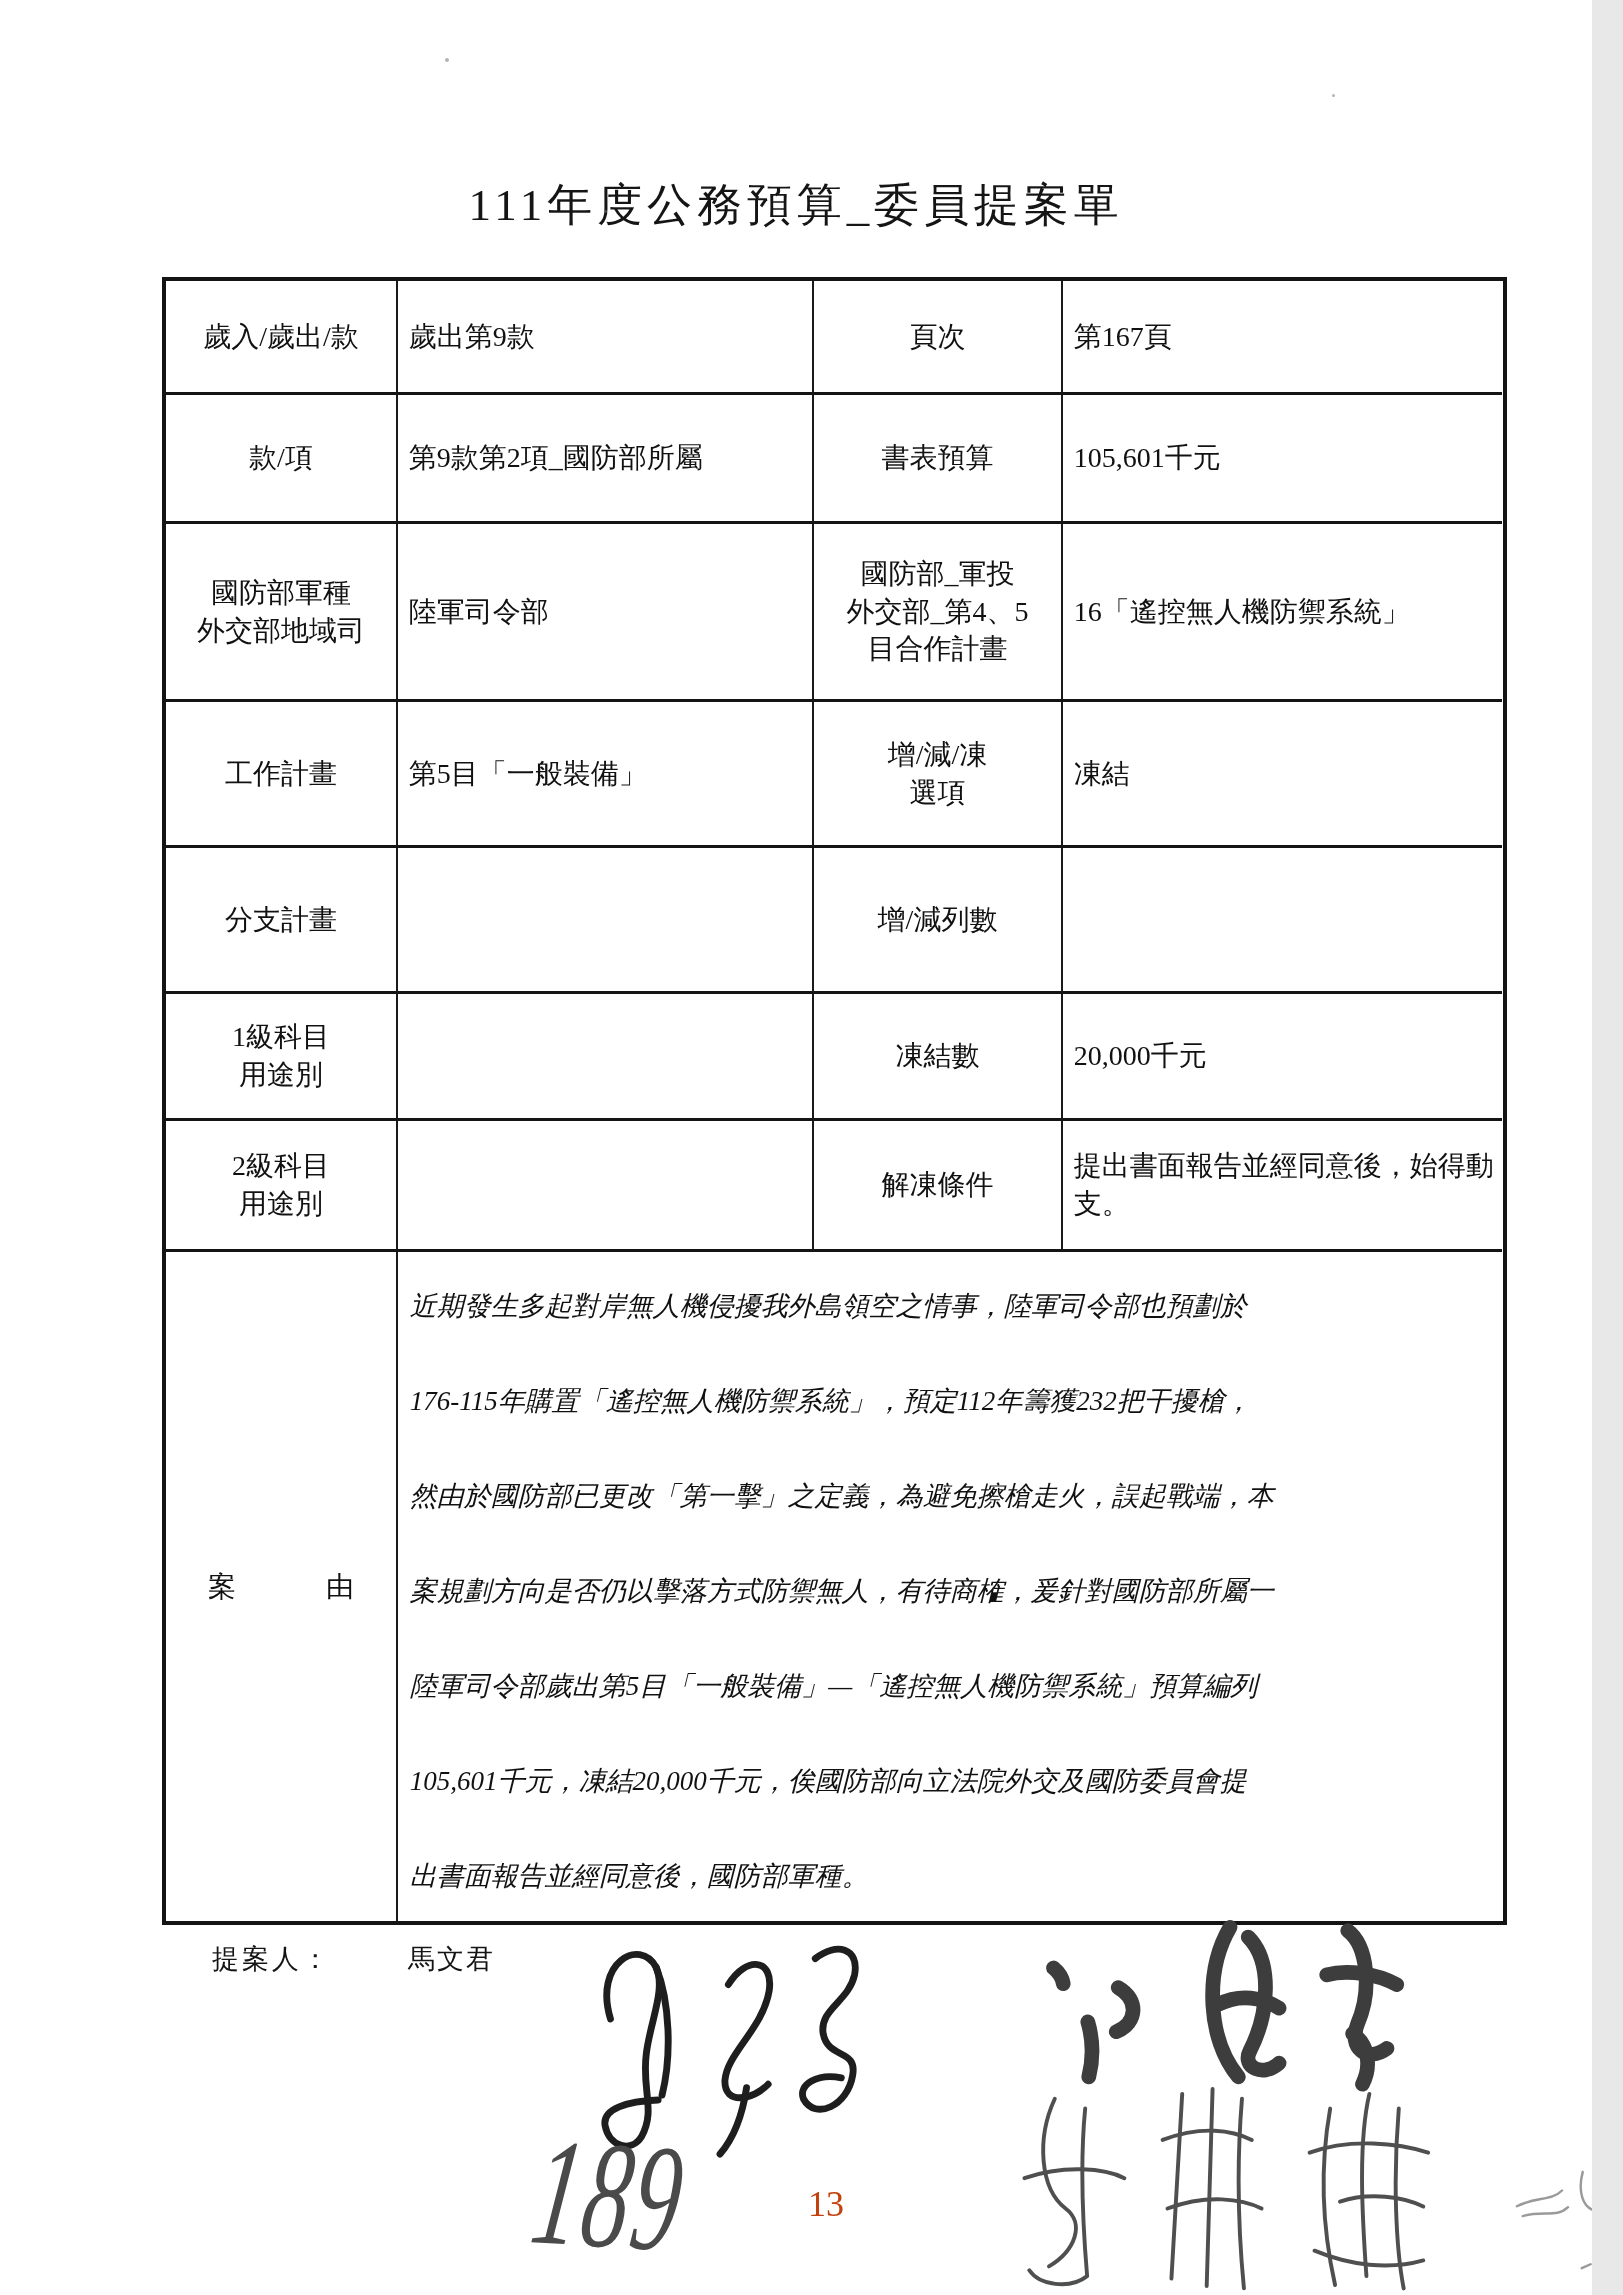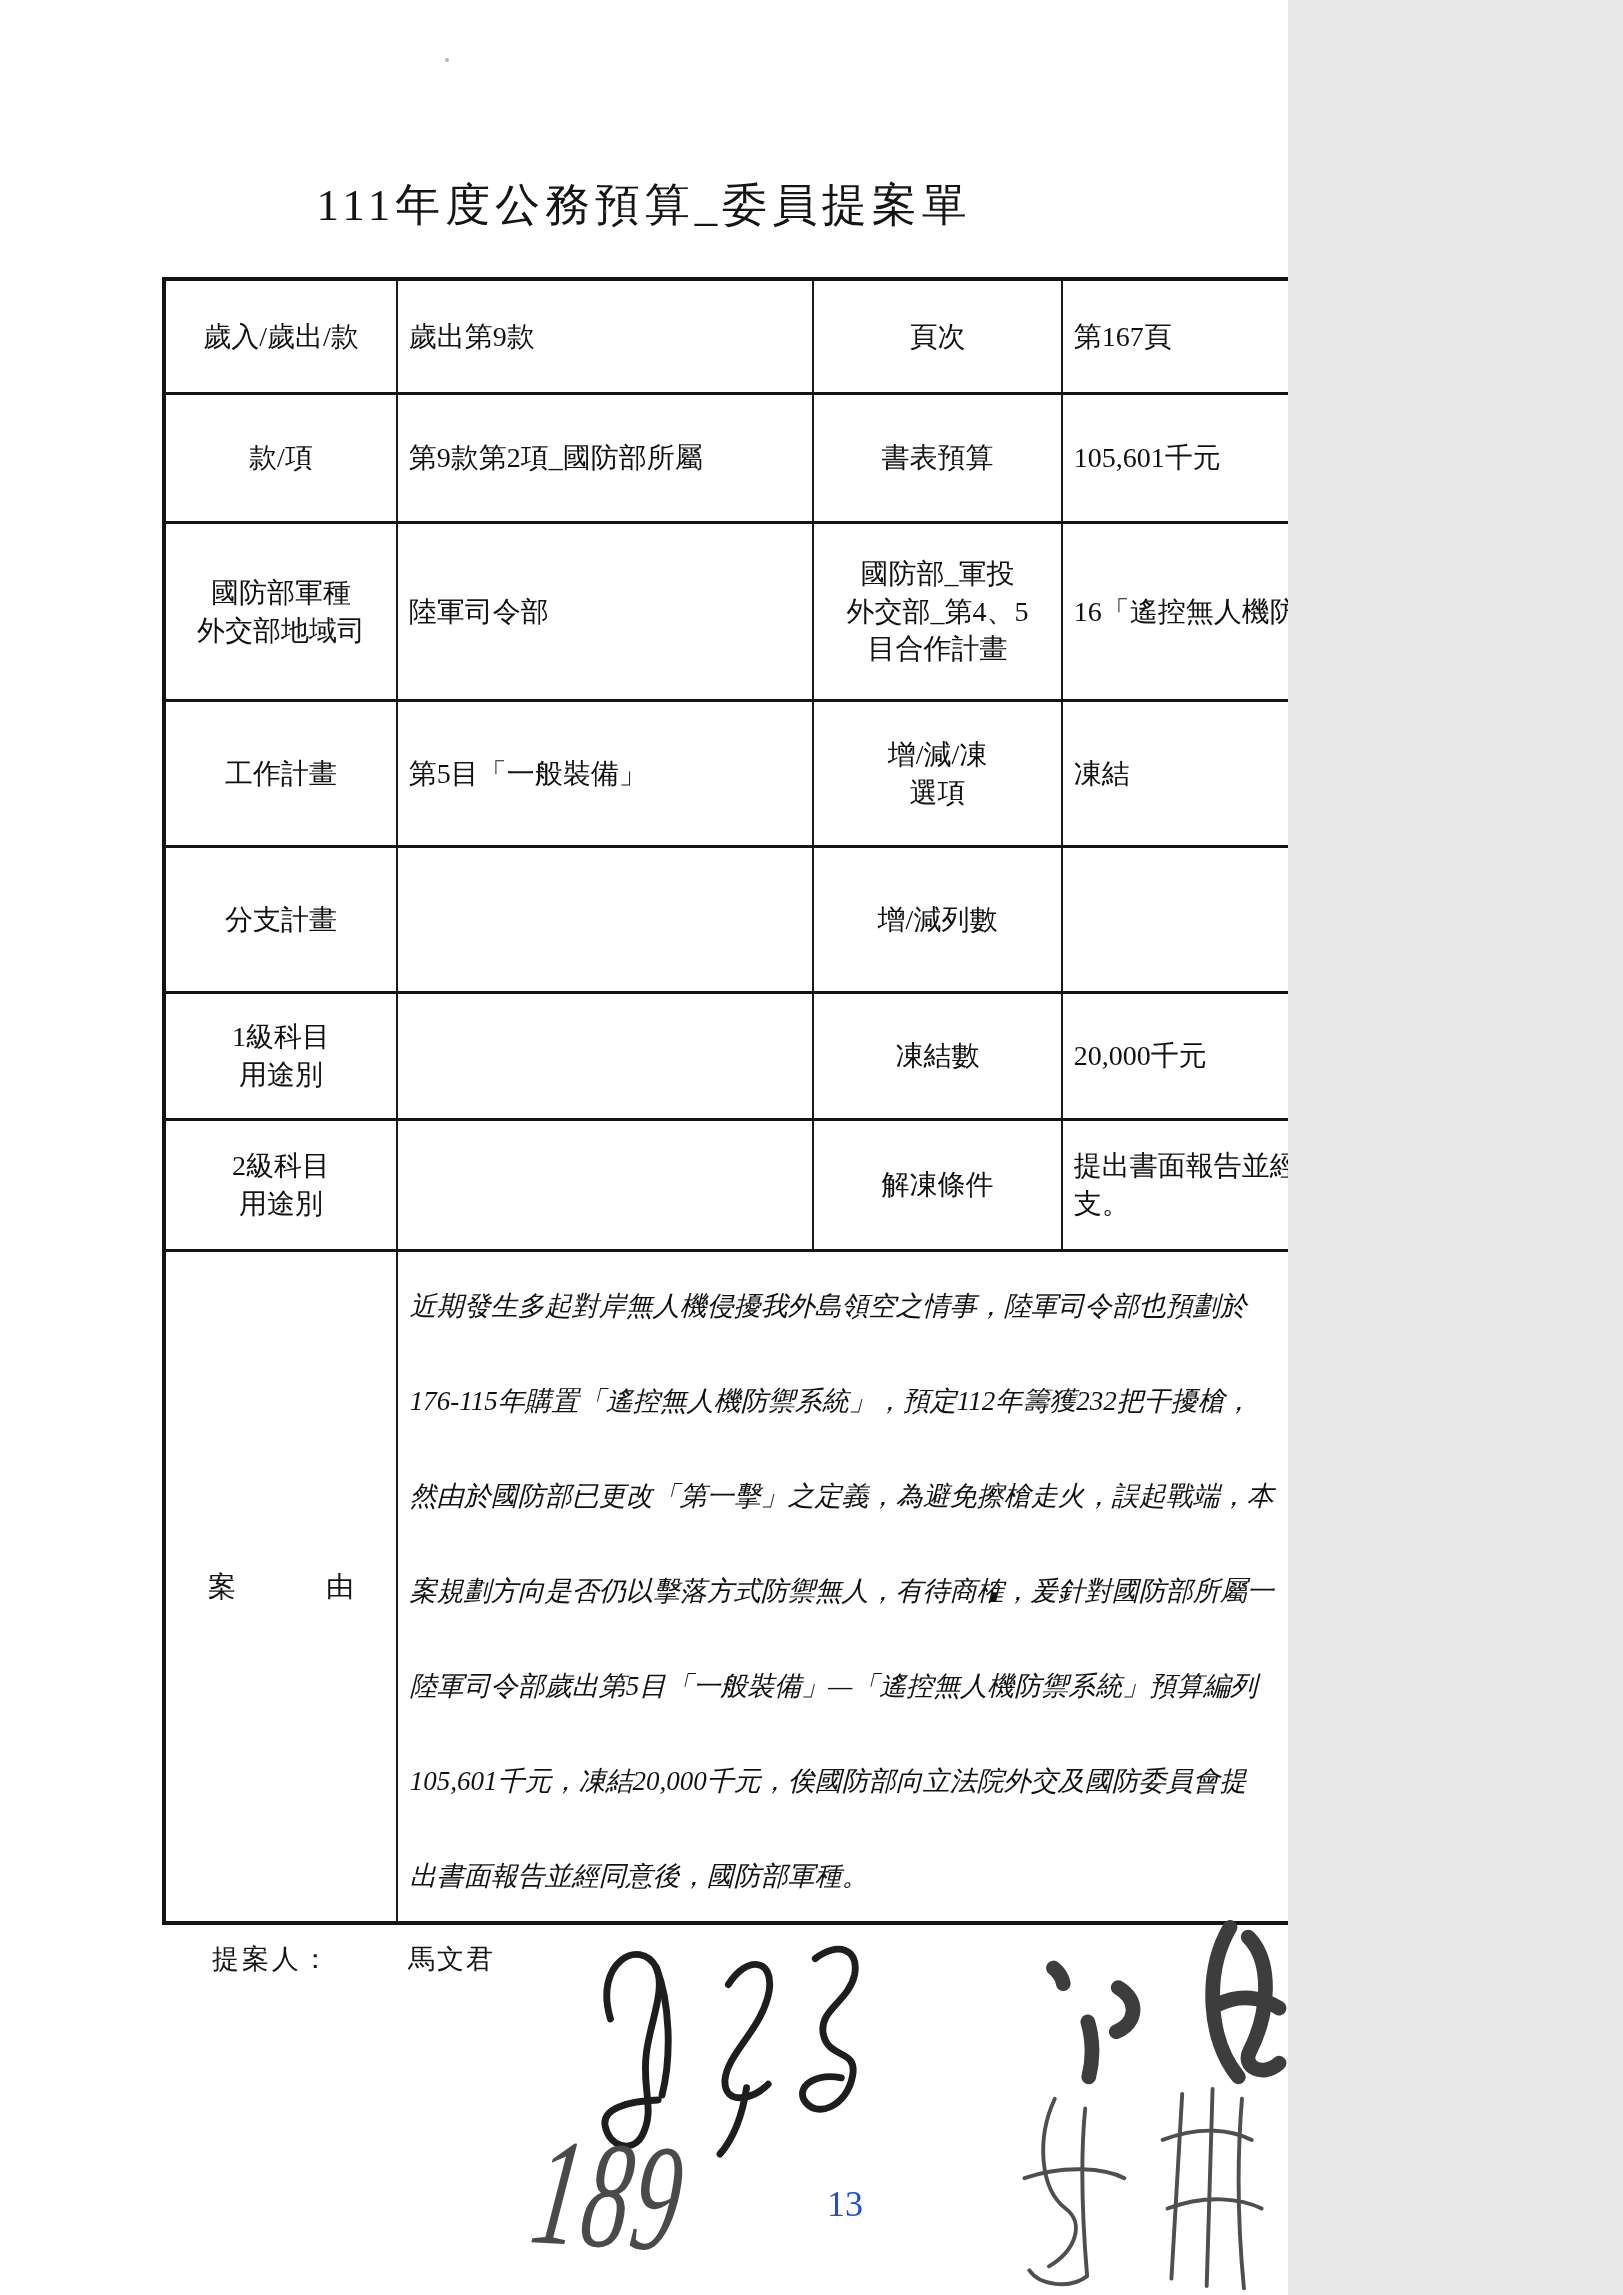--- a/index.html
+++ b/index.html
@@ -1,18 +1,18 @@
 <!DOCTYPE html>
 <html style="font-size:7.8px"><head>
 <meta charset="utf-8">
 <style>
   html,body{margin:0;padding:0;background:#e8e8e8;}
   .page{
     position:relative;
-    width:1288px;height:2295px;
+    width:1592px;height:2295px;
     background:#ffffff;
     font-family:"Liberation Serif","DejaVu Serif",serif;
     color:#111;
     overflow:hidden;
   }
   
   .doc-title{
     position:absolute;top:145px;left:0;width:100%;
     text-align:center;
     font-size:45px;font-weight:500;
@@ -49,21 +49,21 @@
   }
   .case-line{
     line-height:95px;
     white-space:nowrap;
     font-style:italic;
   }
   
   .footer-text{position:absolute;font-size:27px;color:#151515;white-space:nowrap;}
   .proposer-label{left:212px;top:1941px;letter-spacing:2.9px;}
   .proposer-name{left:408px;top:1941px;letter-spacing:2px;}
-  .page-number{left:808px;top:2183px;font-size:36px;color:#1d4ed8;margin-left:19px;}
+  .page-number{left:808px;top:2183px;font-size:36px;color:#c2410c;}
   .handwritten-number{
     left:548px;top:2104px;
     font-size:152px;
     font-style:italic;
     color:#4a4a4a;
     transform:skewX(-7deg) scaleX(0.62) rotate(2deg);
     transform-origin:left top;
     letter-spacing:3.9px;
   }
   .sig{position:absolute;}

